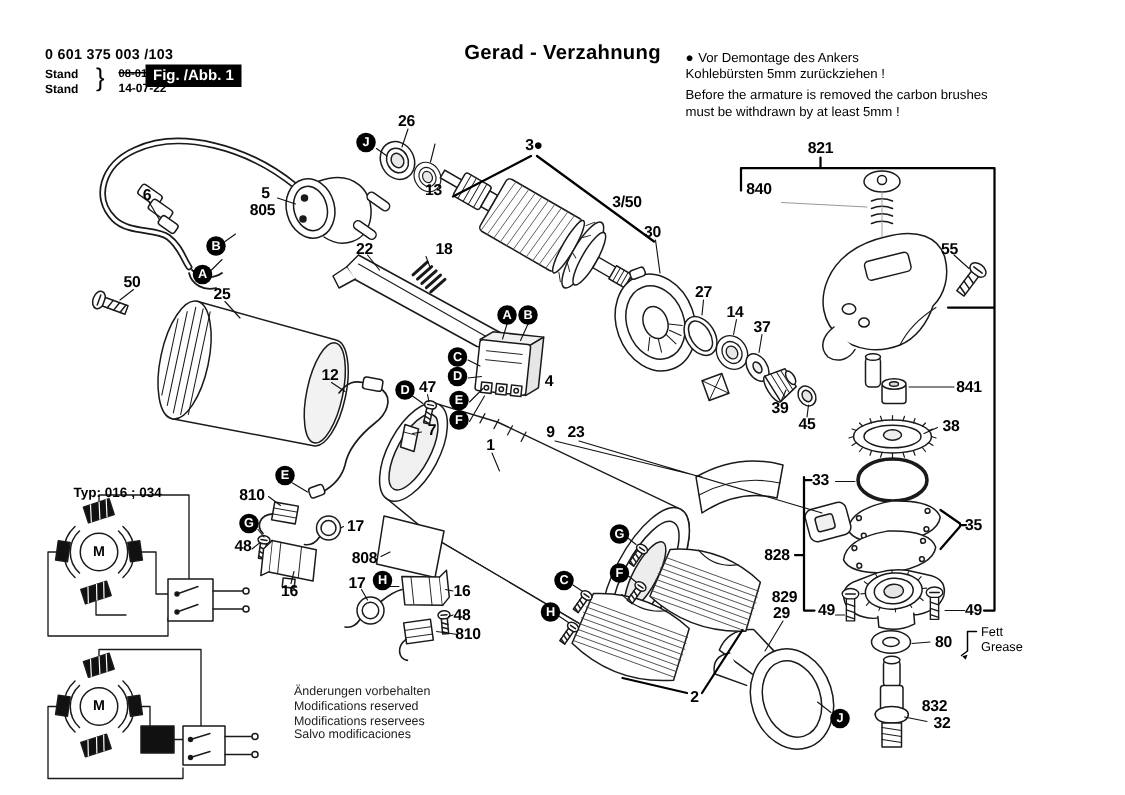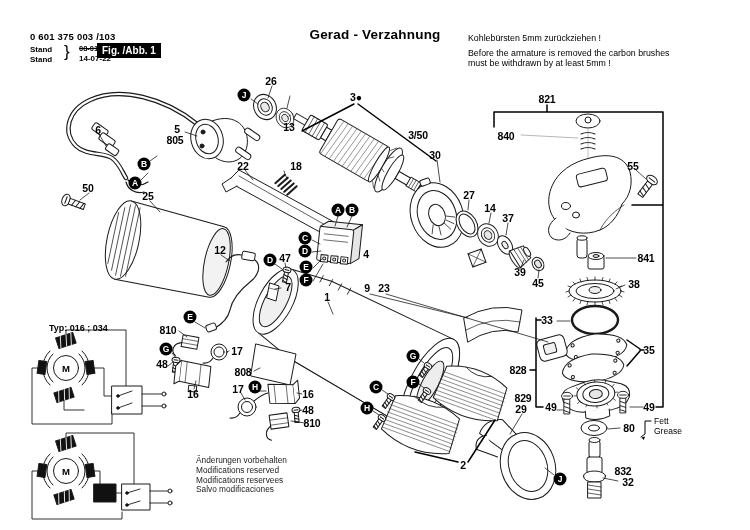--- a/index.html
+++ b/index.html
@@ -15,21 +15,21 @@
   .hdr-pn{position:absolute;left:30px;top:31px;font-size:9.5px;font-weight:bold;letter-spacing:0.2px;}
   .hdr-stand{position:absolute;left:30px;top:45px;font-size:8px;font-weight:bold;line-height:9.5px;}
   .hdr-brace{position:absolute;left:64px;top:42px;font-size:17px;font-weight:normal;}
   .hdr-old{position:absolute;left:79px;top:44px;font-size:7.5px;font-weight:bold;text-decoration:line-through;}
   .hdr-date{position:absolute;left:79px;top:54px;font-size:8px;font-weight:bold;}
   .fig-box{position:absolute;left:97px;top:43px;background:#000;color:#fff;font-size:10px;
            font-weight:bold;padding:2px 5px;}
   .title{position:absolute;left:280px;top:27px;width:190px;text-align:center;font-size:13.5px;
          font-weight:bold;letter-spacing:0.2px;}
   .notice{position:absolute;left:457px;top:33px;width:285px;font-size:8.8px;line-height:10.5px;}
-  .notice .ind{margin-left:11px;}
+  .notice .ind{}
   .notice .gap{height:4px;}
   .notice .bullet{font-size:9px;margin-right:3px;}
   .typ{position:absolute;left:49px;top:323px;font-size:9px;font-weight:bold;}
   .grease{position:absolute;left:654px;top:416px;font-size:8.5px;line-height:10px;}
   .footer{position:absolute;left:196px;top:456px;font-size:8.3px;line-height:9.8px;color:#222;}
 </style>
 </head>
 <body>
 
 <svg id="art" width="750" height="530" viewBox="0 0 750 530">
@@ -394,20 +394,21 @@
     <div>Stand</div>
   </div>
   <div class="hdr-brace">}</div>
   <div class="hdr-old">08-01</div>
   <div class="hdr-date">14-07-22</div>
   <div class="fig-box">Fig. /Abb. 1</div>
 
   <div class="title">Gerad - Verzahnung</div>
 
   <div class="notice">
+    <div><span class="bullet">●</span><span>Vor Demontage des Ankers</span></div>
     <div class="ind">Kohlebürsten 5mm zurückziehen !</div>
     <div class="gap"></div>
     <div class="ind">Before the armature is removed the carbon brushes</div>
     <div class="ind">must be withdrawn by at least 5mm !</div>
   </div>
 
   <div class="typ">Typ: 016 ; 034</div>
   <span class="mlabel" style="left:66px;top:368px;">M</span>
   <span class="mlabel" style="left:66px;top:471px;">M</span>
 
@@ -427,21 +428,21 @@
     <span class="plabel" style="left: 356px; top: 97px;">3●</span>
     <span class="plabel" style="left: 402px; top: 135px; margin-left: 16px;">3/50</span>
     <span class="plabel" style="left: 435px; top: 155px;">30</span>
     <span class="plabel" style="left: 469px; top: 195px;">27</span>
     <span class="plabel" style="left: 490px; top: 208px;">14</span>
     <span class="plabel" style="left: 508px; top: 218px;">37</span>
     <span class="plabel" style="left: 520px; top: 272px;">39</span>
     <span class="plabel" style="left: 538px; top: 283px;">45</span>
     <span class="plabel" style="left: 633px; top: 166px;">55</span>
     <span class="plabel" style="left: 547px; top: 99px;">821</span>
-    <span class="plabel" style="left: 506px; top: 136px;">840</span>
+    <span class="plabel" style="left: 506px; top: 126px;">840</span>
     <span class="plabel" style="left: 646px; top: 258px;">841</span>
     <span class="plabel" style="left: 634px; top: 284px;">38</span>
     <span class="plabel" style="left: 547px; top: 320px;">33</span>
     <span class="plabel" style="left: 649px; top: 350px;">35</span>
     <span class="plabel" style="left: 518px; top: 370px;">828</span>
     <span class="plabel" style="left: 523px; top: 398px;">829</span>
     <span class="plabel" style="left: 521px; top: 409px;">29</span>
     <span class="plabel" style="left: 551px; top: 407px;">49</span>
     <span class="plabel" style="left: 649px; top: 407px;">49</span>
     <span class="plabel" style="left: 629px; top: 428px;">80</span>

